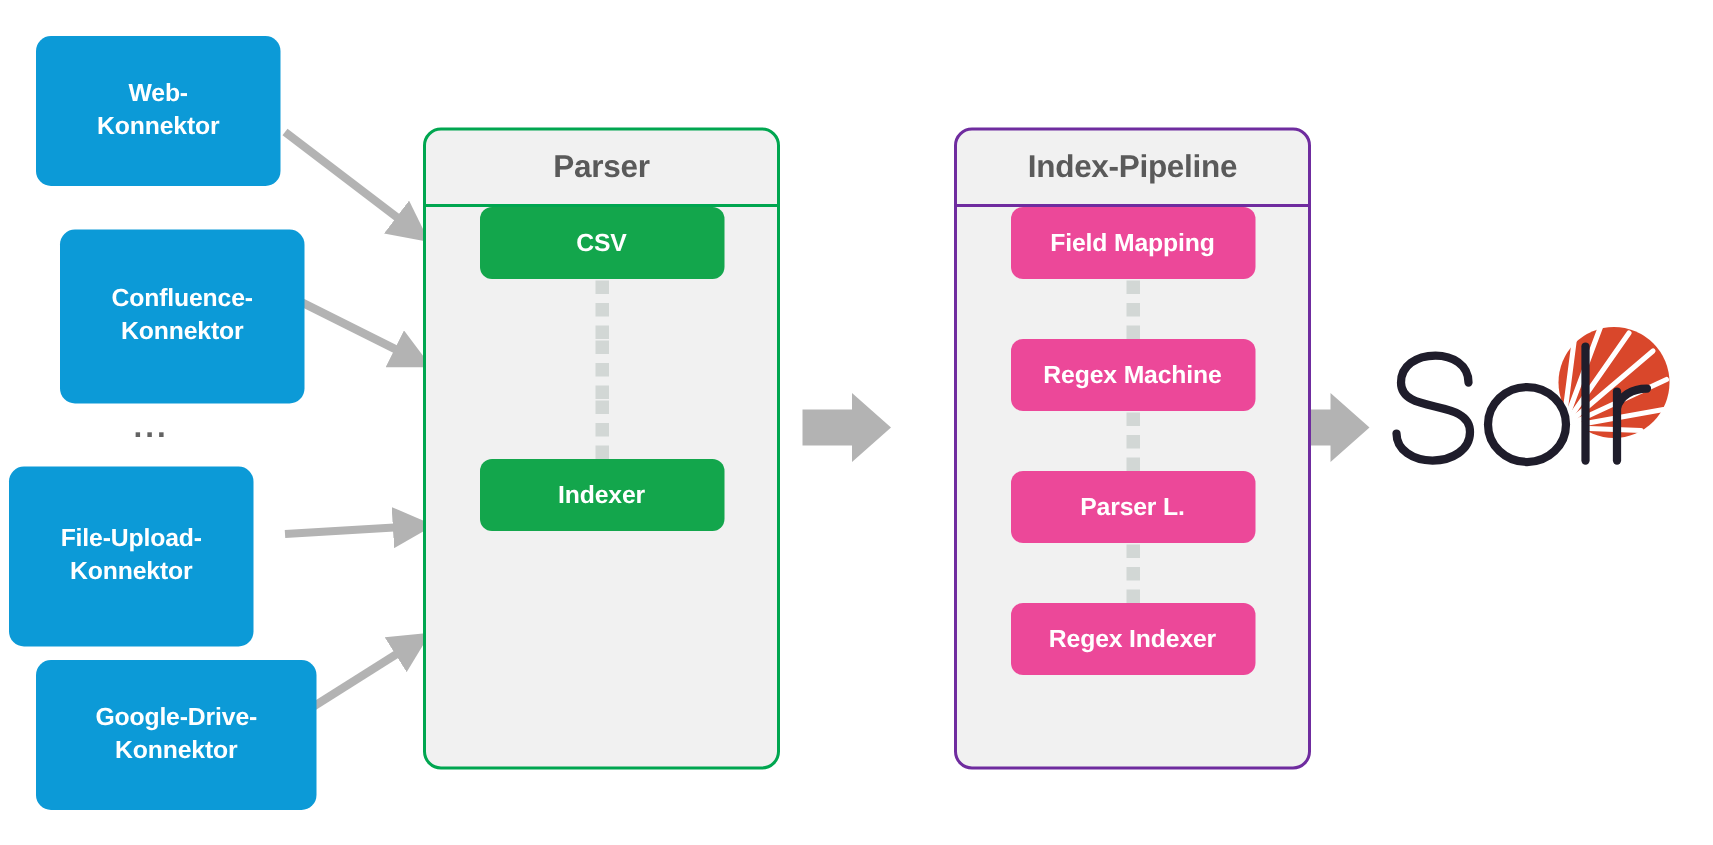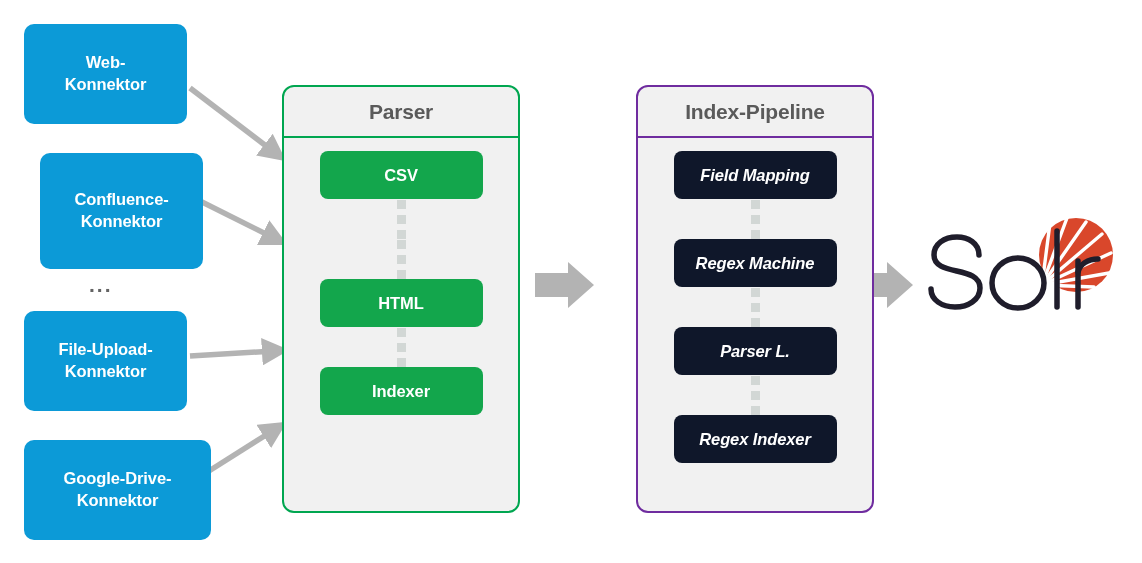--- a/index.html
+++ b/index.html
@@ -72,41 +72,40 @@
     font-size: 21px;
     font-weight: bold;
     color: #5a5a5a;
     letter-spacing: -0.2px;
   }
   .stage-panel.green  .stage-header { border-bottom: 2px solid #00a650; }
   .stage-panel.purple .stage-header { border-bottom: 2px solid #6f2c9f; }
 
   .stage-body {
     position: relative;
-    padding-top: 13px;
     display: flex;
     flex-direction: column;
     align-items: center;
   }
 
   .step-box {
     width: 163px;
     height: 48px;
     border-radius: 8px;
     display: flex;
     align-items: center;
     justify-content: center;
     color: #ffffff;
     font-weight: bold;
     font-size: 16.5px;
     letter-spacing: -0.1px;
     box-sizing: border-box;
   }
   .step-box.green  { background: #13a64c; }
-  .step-box.purple { background: #0f172a; font-style: italic; }
+  .step-box.purple { background: #ec4899; }
 
   .step-link {
     width: 9px;
     height: 40px;
     display: flex;
     flex-direction: column;
     justify-content: center;
     align-items: center;
     gap: 6px;
   }
@@ -156,21 +155,21 @@
 Konnektor</span>
   </div>
 
   <div class="connector-box" style="left:40px; top:153px; width:163px; height:116px;">
     <span>Confluence-
 Konnektor</span>
   </div>
 
   <div class="ellipsis-mark" style="left:89px; top:274px;">...</div>
 
-  <div class="connector-box" style="left:24px; top:311px; width:163px; height:100px;">
+  <div class="connector-box" style="left:6px; top:311px; width:163px; height:120px;">
     <span>File-Upload-
 Konnektor</span>
   </div>
 
   <div class="connector-box" style="left:24px; top:440px; width:187px; height:100px;">
     <span>Google-Drive-
 Konnektor</span>
   </div>
 
   <div class="stage-panel green" style="left:282px; top:85px; width:238px; height:428px;">
@@ -181,23 +180,20 @@
       </div>
       <div class="step-link">
         <span></span>
           <span></span>
           <span></span>
       </div>
       <div class="step-link">
         <span></span>
           <span></span>
           <span></span>
-      </div>
-      <div class="step-box green">
-        <span>HTML</span>
       </div>
       <div class="step-link">
         <span></span>
           <span></span>
           <span></span>
       </div>
       <div class="step-box green">
         <span>Indexer</span>
       </div>
     </div>

